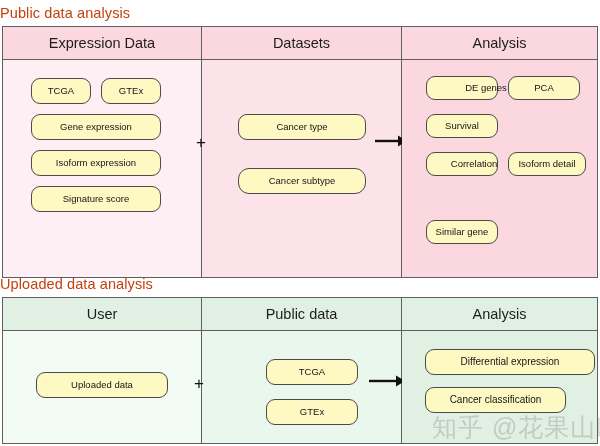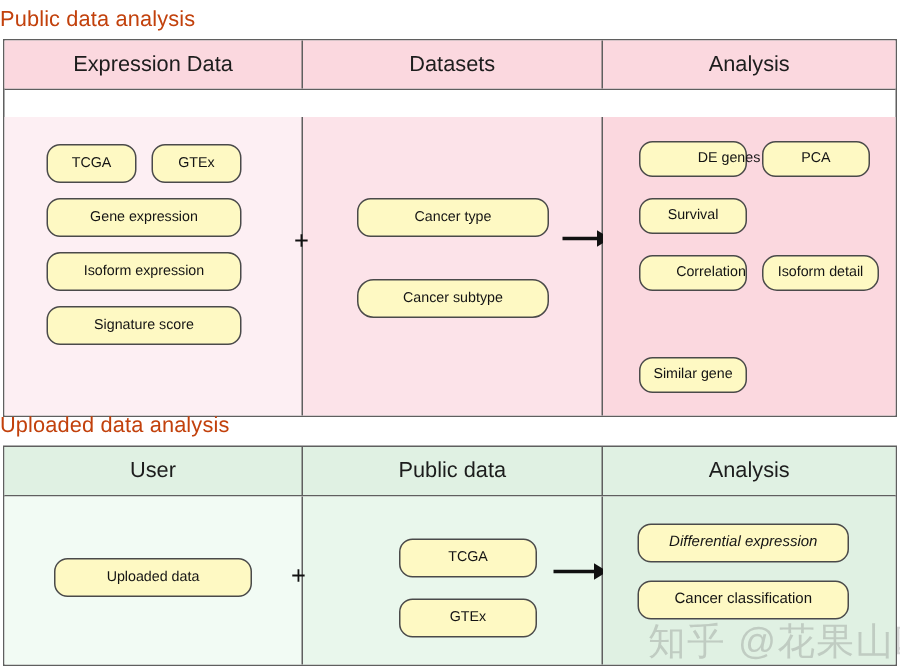--- a/index.html
+++ b/index.html
@@ -17,21 +17,21 @@
   }
   #title-public{position:absolute;left:0;top:6px;width:600px;}
   #title-uploaded{position:absolute;left:0;top:277px;width:600px;}
 
   
   .panel{
     position:absolute;box-sizing:border-box;
     border:1.1px solid #5f5f5f;
     display:flex;flex-direction:column;
   }
-  #panel-public{left:2px;top:26px;width:596px;height:252px;gap:18px;}
+  #panel-public{left:2px;top:26px;width:596px;height:252px;}
   #panel-uploaded{left:2px;top:297px;width:596px;height:147px;}
 
   .panel-head{
     display:flex;height:32px;flex:0 0 32px;
     border-bottom:1.1px solid #5f5f5f;
   }
   .panel-body{display:flex;flex:1 1 auto;min-height:0;}
 
   .head-cell{
     display:flex;align-items:center;justify-content:center;
@@ -127,21 +127,21 @@
         </svg>
       </div>
 
       <div class="body-cell col-3">
         <div class="chip abs" style="left:24px;top:16px;width:72px;height:24px;padding-left:48px;">DE genes</div>
         <div class="chip abs" style="left:106px;top:16px;width:72px;height:24px;">PCA</div>
 
         <div class="chip abs" style="left:24px;top:54px;width:72px;height:24px;">Survival</div>
 
         <div class="chip abs" style="left:24px;top:92px;width:72px;height:24px;padding-left:24px;">Correlation</div>
-        <div class="chip abs" style="left:106px;top:92px;width:78px;height:24px;border-radius:10px;">Isoform detail</div>
+        <div class="chip abs" style="left:106px;top:92px;width:78px;height:24px;">Isoform detail</div>
 
         <div class="chip abs" style="left:24px;top:130px;width:72px;height:24px;margin-top:30px;">Similar gene</div>
       </div>
 
     </div>
   </div>
 
   <div class="section-title" id="title-uploaded">Uploaded data analysis</div>
 
   <div class="panel" id="panel-uploaded">
@@ -164,21 +164,21 @@
         <div class="chip abs" style="left:64px;top:28px;width:92px;height:26px;">TCGA</div>
         <div class="chip abs" style="left:64px;top:68px;width:92px;height:26px;">GTEx</div>
 
         <svg class="arrow" style="left:166px;top:43px;" width="38" height="14" viewBox="0 0 38 14">
           <line x1="1" y1="7" x2="29" y2="7" stroke="#111" stroke-width="2.4"></line>
           <polygon points="28,1.5 37,7 28,12.5" fill="#111"></polygon>
         </svg>
       </div>
 
       <div class="body-cell col-3">
-        <div class="chip abs" style="left:23px;top:18px;width:141px;height:26px;font-size:10px;font-style:italic;">Differential expression</div>
+        <div class="chip abs" style="left:23px;top:18px;width:170px;height:26px;font-size:10px;">Differential expression</div>
         <div class="chip abs" style="left:23px;top:56px;width:141px;height:26px;font-size:10px;">Cancer classification</div>
       </div>
 
     </div>
   </div>
 
   <div class="watermark">知乎 @花果山欧</div>
 
 </div>
 

